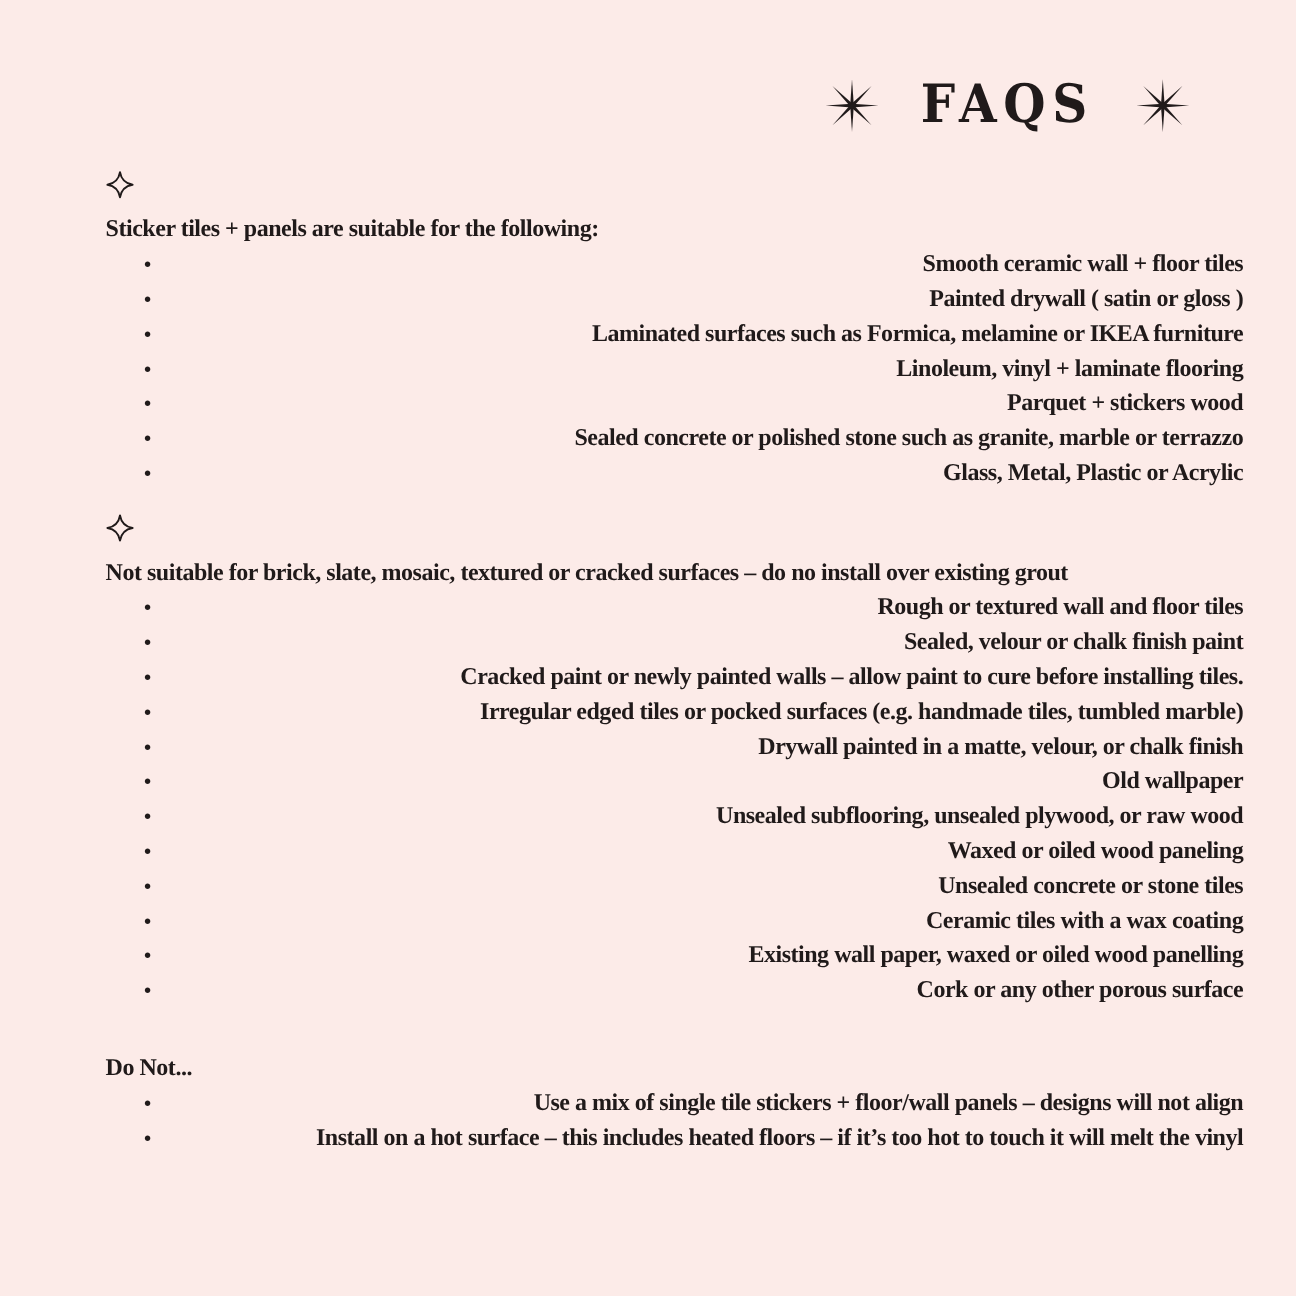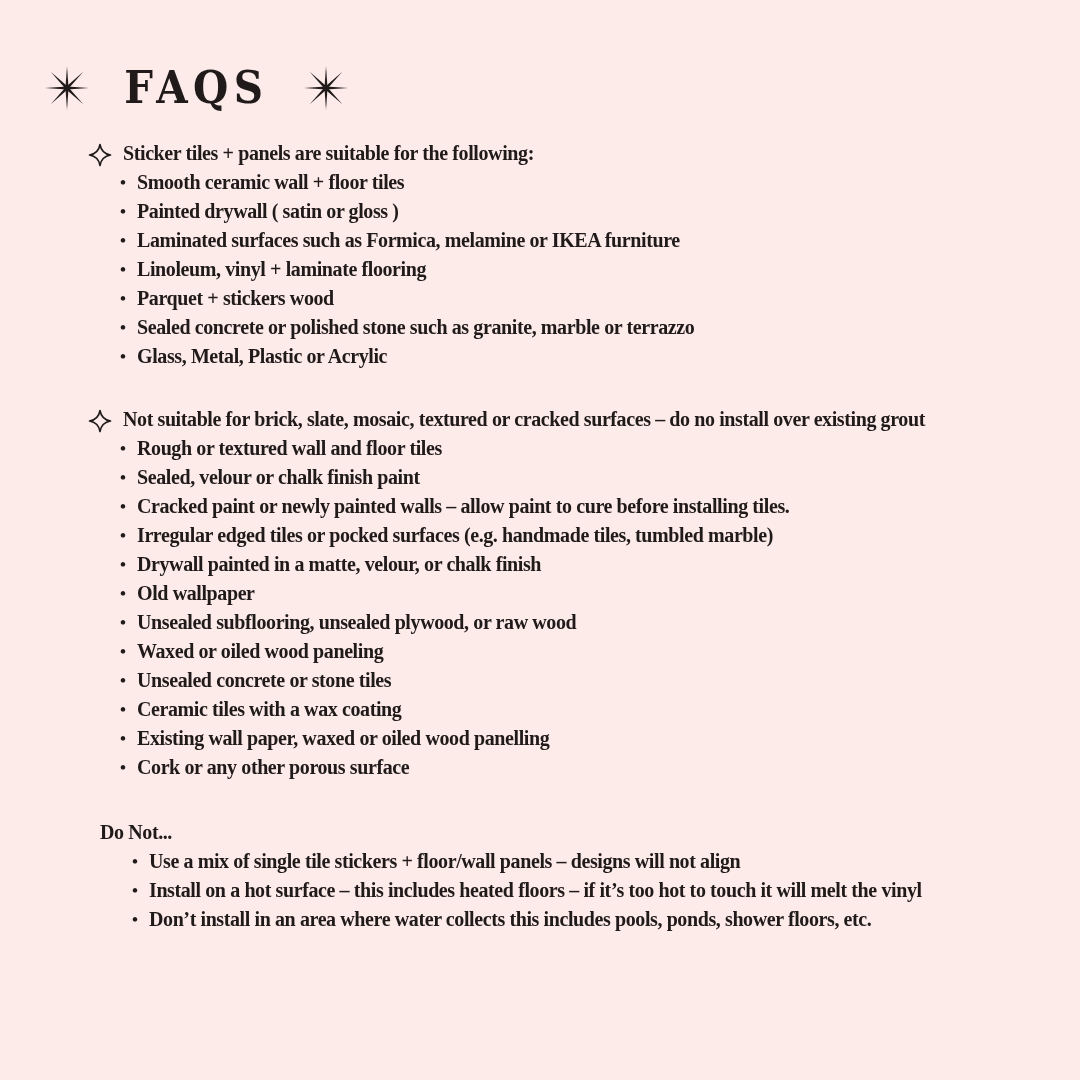--- a/index.html
+++ b/index.html
@@ -17,21 +17,21 @@
   }
   .page {
     width: 1080px;
     height: 1080px;
     box-sizing: border-box;
     padding: 64px 44px 0 88px;
   }
   .title-row {
     display: flex;
     align-items: center;
-    justify-content: flex-start;
+    justify-content: flex-end;
     gap: 28px;
     margin-right: 44px; 
     margin-left: -44px;
   }
   .title-text {
     font-family: "DejaVu Serif", serif;
     font-weight: bold;
     font-size: 44px;
     letter-spacing: 6px;
     line-height: 1.1;
@@ -41,38 +41,40 @@
     width: 46px;
     height: 46px;
     flex: 0 0 auto;
   }
   .content {
     font-size: 20px;
     letter-spacing: -0.4px;
     line-height: 29px;
   }
   .section { margin-top: 27px; }
-  .section.s2 { margin-top: 34px; }
-  .section.s3 { margin-top: 36px; margin-left: 12px; }
+  .section.s2 { margin-top: 16px; }
+  .section.s3 { margin-top: 36px; }
   .sec-header {
     display: flex;
-    align-items: center;
+    align-items: flex-start;
     gap: 11px;
+    flex-direction: column;
   }
   .diamond {
     width: 24px;
     height: 24px;
     flex: 0 0 auto;
     margin-top: 3px;
   }
   .subheader { margin: 0; }
   ul.bullets {
     list-style: none;
     margin: 0;
     padding: 0 0 0 32px;
+    text-align: right;
   }
   ul.bullets li {
     position: relative;
     padding-left: 17px;
   }
   ul.bullets li::before {
     content: "\2022";
     position: absolute;
     left: 0;
     top: 0;
@@ -141,18 +143,17 @@
           <li>Existing wall paper, waxed or oiled wood panelling</li>
           <li>Cork or any other porous surface</li>
         </ul>
     </div>
 
     <div class="section s3">
       <div>Do Not...</div>
       <ul class="bullets">
           <li>Use a mix of single tile stickers + floor/wall panels – designs will not align</li>
           <li>Install on a hot surface – this includes heated floors – if it’s too hot to touch it will melt the vinyl</li>
-          <li>Don’t install in an area where water collects this includes pools, ponds, shower floors, etc.</li>
         </ul>
     </div>
 
   </div>
 </div>
 
 </body></html>

